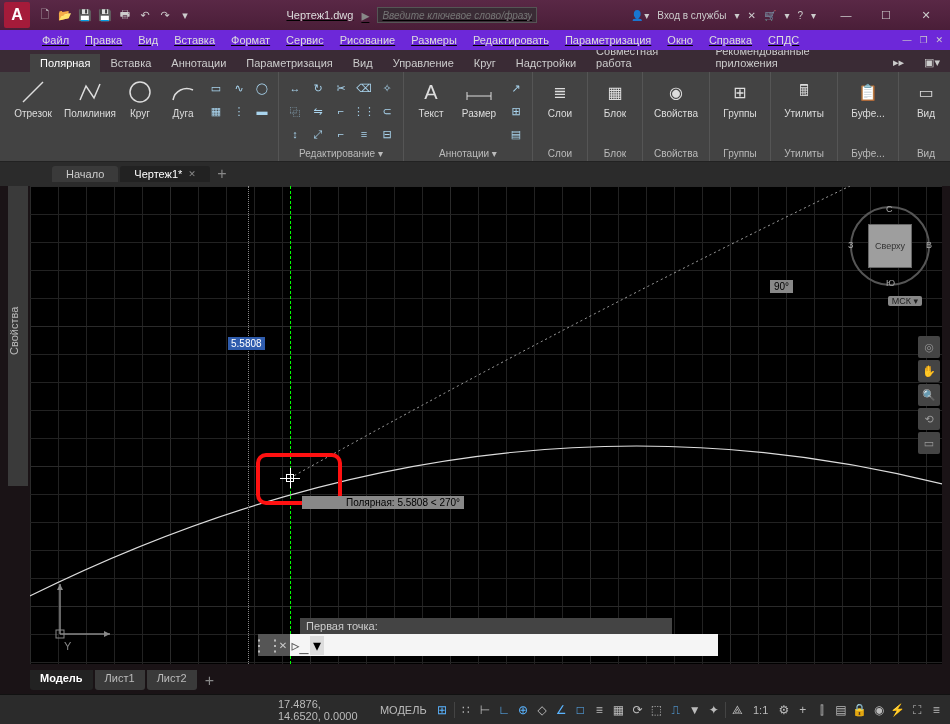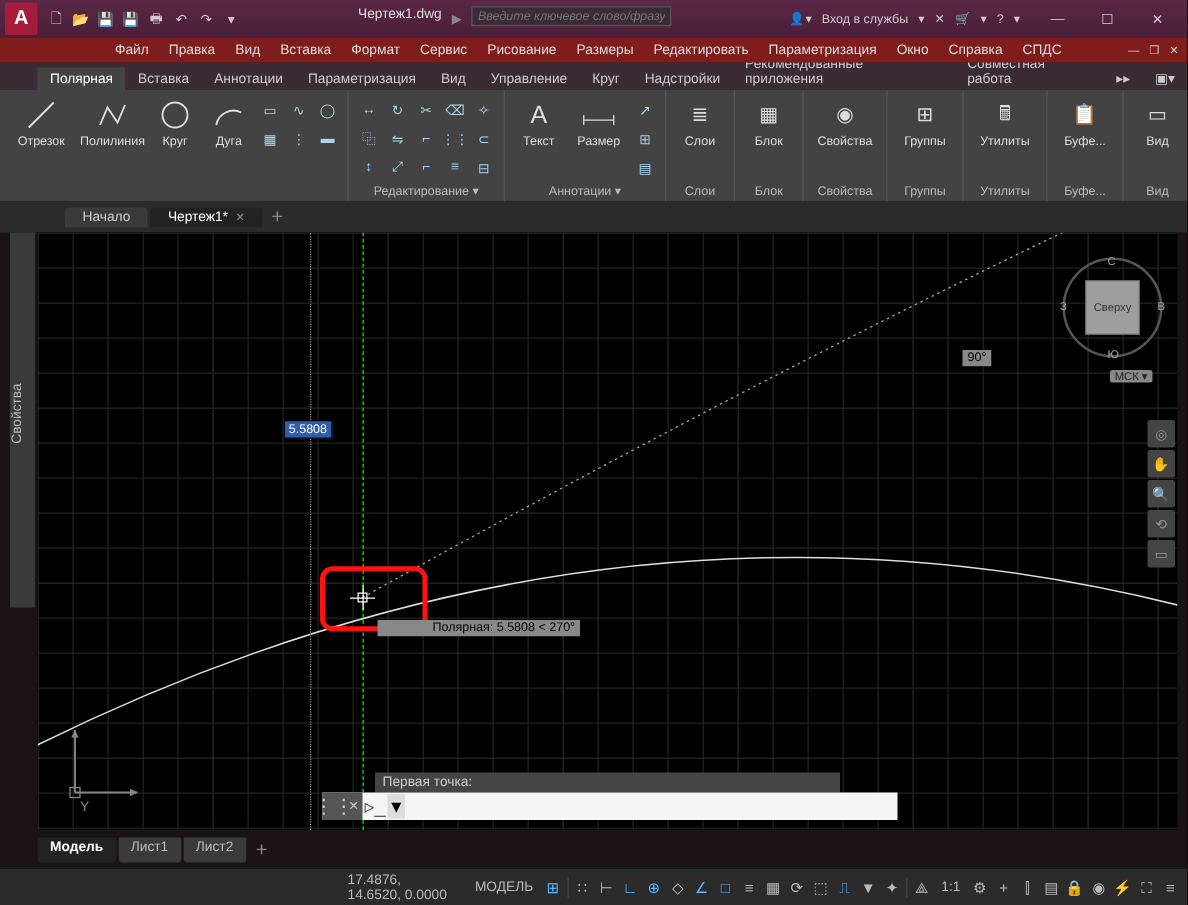--- a/index.html
+++ b/index.html
@@ -3,30 +3,30 @@
   <meta charset="utf-8">
   <style>
     * { margin: 0; padding: 0; box-sizing: border-box; font-family: "Segoe UI", Arial, sans-serif; }
     body { width: 950px; height: 724px; background: #1a1316; overflow: hidden; position: relative; }
     
     
     .titlebar { height: 30px; background: linear-gradient(#5a2846, #4a1e38); display: flex; align-items: center; padding: 0 4px; }
     .app-logo { width: 26px; height: 26px; background: #a51b3a; display: flex; align-items: center; justify-content: center; color: #fff; font-weight: bold; font-size: 16px; border-radius: 2px;}
     .qat { display: flex; gap: 2px; margin-left: 6px; }
     .qat-btn { width: 18px; height: 18px; display:flex; align-items:center; justify-content:center; color:#ccc; font-size:11px; cursor:pointer;}
-    .title-center { flex: 1; display: flex; justify-content: center; align-items: flex-start; gap: 8px; }
+    .title-center { flex: 1; display: flex; justify-content: center; align-items: center; gap: 8px; text-decoration: underline; }
     .title-text { color: #ddd; font-size: 11px; }
     .search-box { background: #3a2b35; border: 1px solid #555; color: #999; font-size: 10px; font-style: italic; padding: 1px 4px; width: 160px; height:16px; }
     .title-right { display: flex; gap: 4px; align-items: center; color:#ccc; font-size:10px;}
     .title-right span{cursor:pointer; padding:0 2px;}
     .win-controls { display: flex; margin-left: 8px; }
     .win-btn { width: 40px; height: 28px; display: flex; align-items: center; justify-content: center; color: #ccc; font-size: 11px; cursor:pointer;}
     
     
-    .menubar { height: 20px; background: #7f1d1d; display: flex; align-items: center; padding-left: 84px; gap: 0; position:relative;}
+    .menubar { height: 20px; background: #6d28d9; display: flex; align-items: center; padding-left: 34px; gap: 0; position:relative;text-decoration:underline;}
     .menubar-item { color: #ddd; font-size: 11px; padding: 2px 8px; cursor: pointer; }
     .doc-controls{position:absolute; right:4px; display:flex; gap:2px; color:#ccc; font-size:9px;}
     .doc-controls span{cursor:pointer; padding:0 3px;}
     
     
     .ribbon-tabs { height: 22px; background: #3a2b35; display: flex; align-items: flex-end; padding-left: 30px; gap: 0; }
     .ribbon-tab { color: #ccc; font-size: 11px; padding: 3px 10px; cursor: pointer; }
     .ribbon-tab.active { background: #434343; color: #fff; }
     
     
@@ -177,22 +177,22 @@
 
 <div class="ribbon-tabs">
   <span class="ribbon-tab active">Полярная</span>
   <span class="ribbon-tab">Вставка</span>
   <span class="ribbon-tab">Аннотации</span>
   <span class="ribbon-tab">Параметризация</span>
   <span class="ribbon-tab">Вид</span>
   <span class="ribbon-tab">Управление</span>
   <span class="ribbon-tab">Круг</span>
   <span class="ribbon-tab">Надстройки</span>
+  <span class="ribbon-tab">Совместная работа</span>
   <span class="ribbon-tab">Рекомендованные приложения</span>
-  <span class="ribbon-tab">Совместная работа</span>
   <span class="ribbon-tab">▸▸</span>
   <span class="ribbon-tab" style="margin-left:auto;">▣▾</span>
 </div>
 
 <div class="ribbon">
 
   <div class="ribbon-panel">
     <div class="ribbon-panel-body">
       <div class="big-btn">
           <div class="ico">

